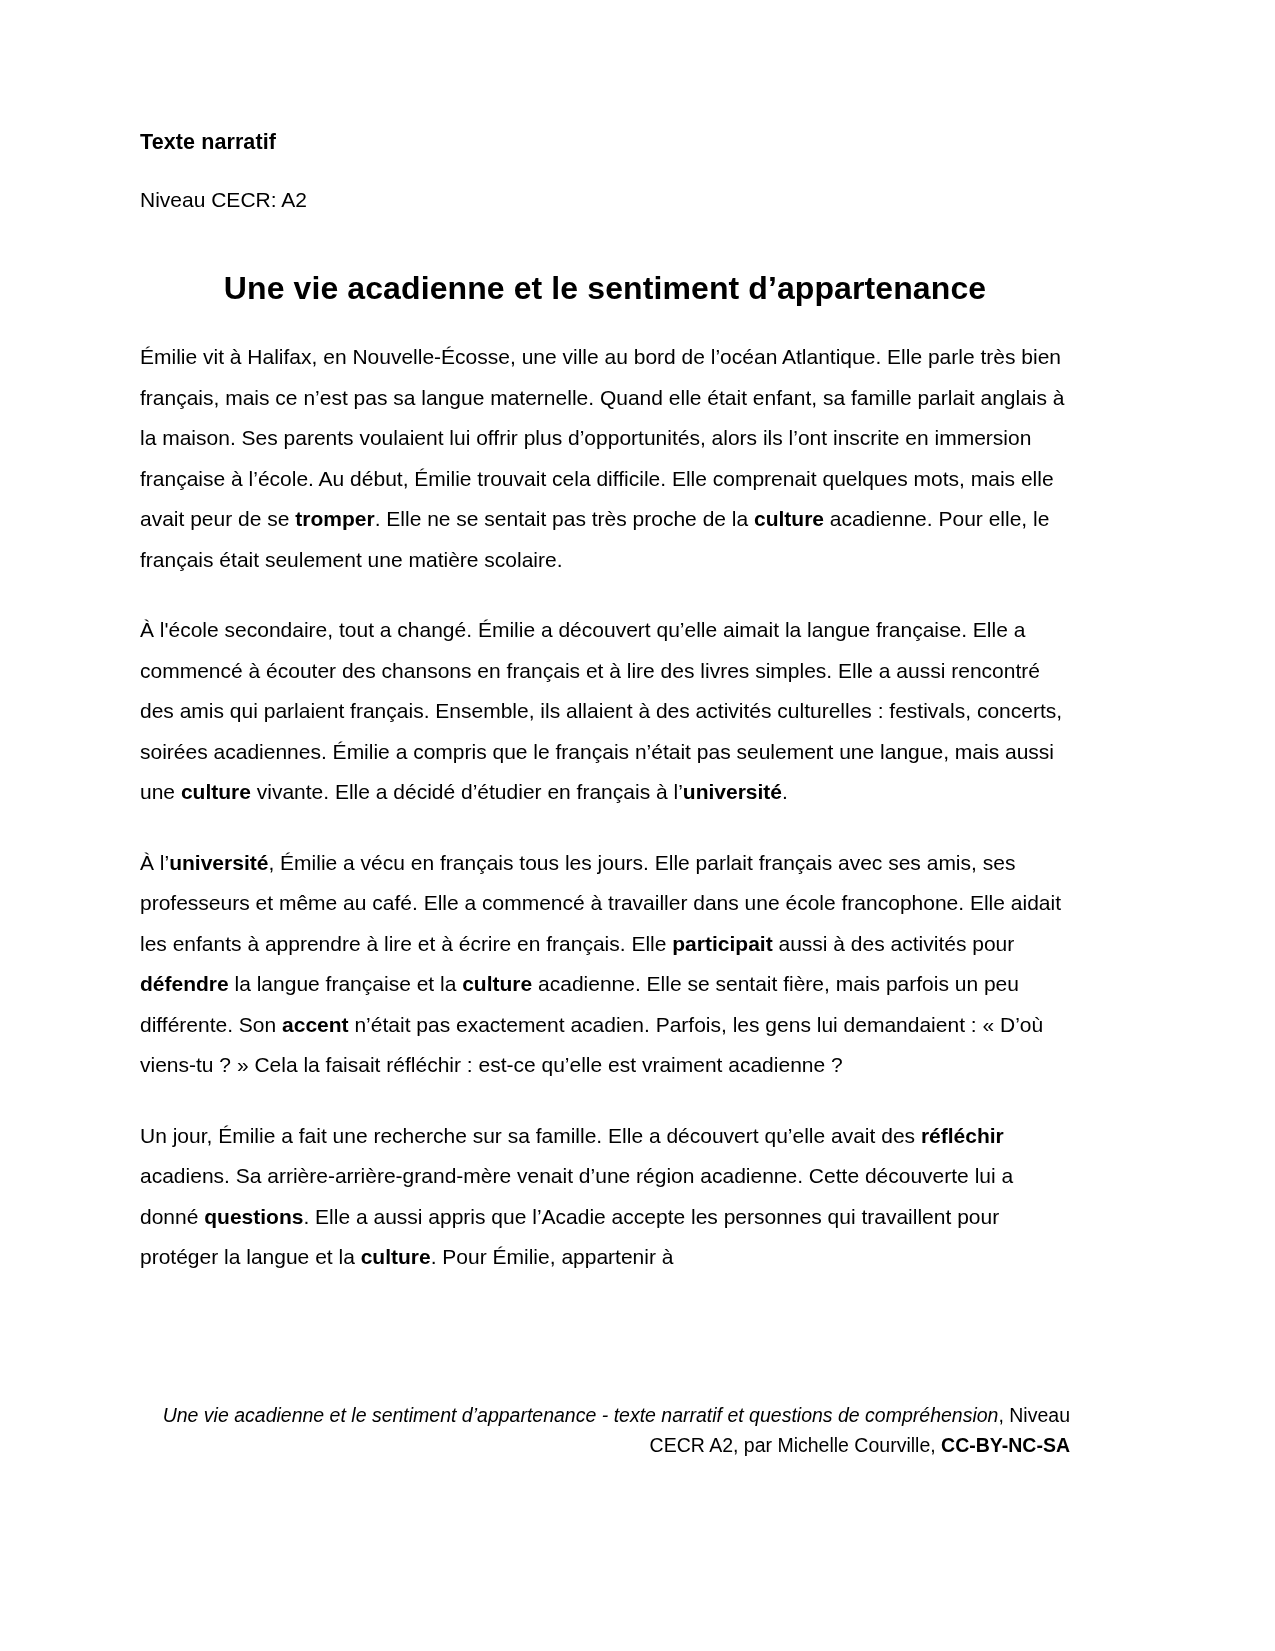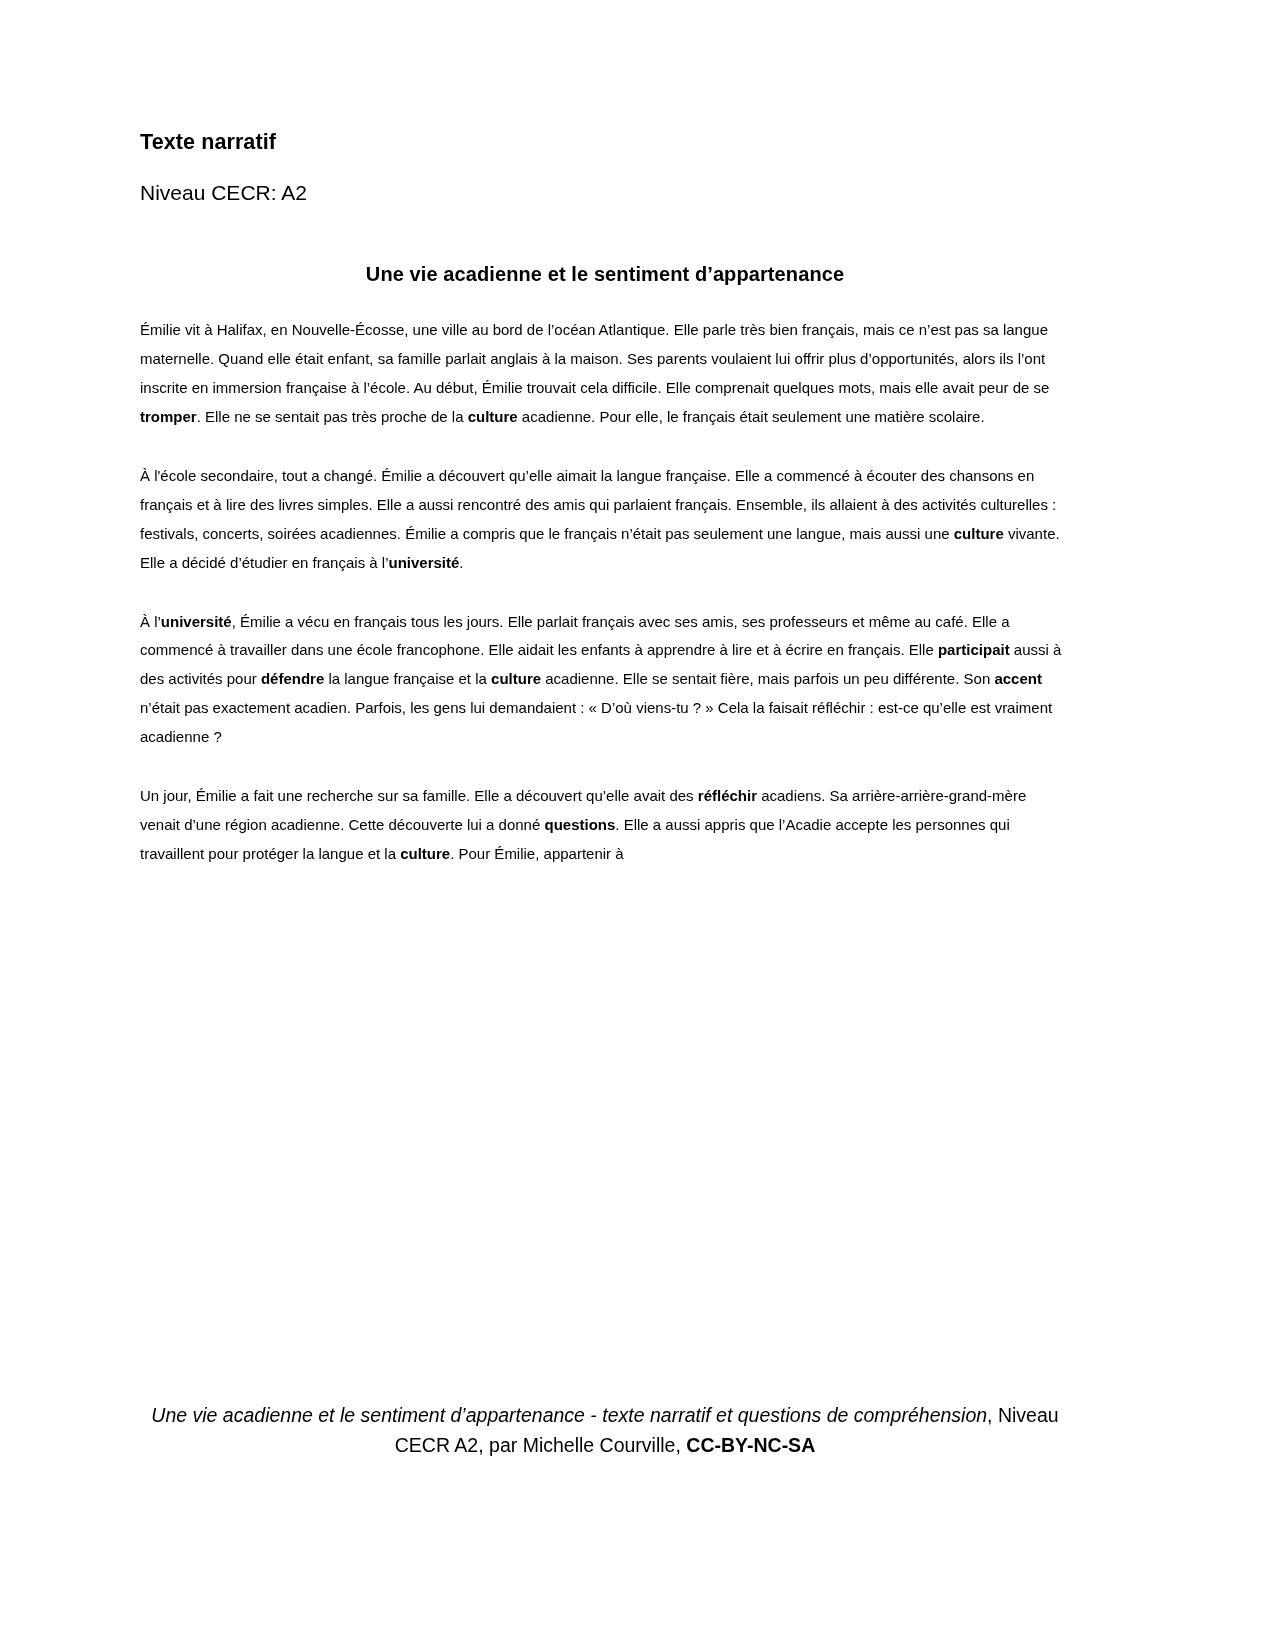--- a/index.html
+++ b/index.html
@@ -31,56 +31,56 @@
   }
   .doc-type {
     font-size: 21.5px;
     font-weight: bold;
     letter-spacing: 0.1px;
     margin: 0 0 0 0;
   }
   .meta-row {
     display: flex;
     align-items: flex-end;
-    margin-top: 26px;
+    margin-top: 33px;
     font-size: 21px;
   }
   .meta-level {
     width: 430px;
     flex: 0 0 430px;
   }
   .meta-words {
     flex: 1 1 auto;
   }
   .title {
     text-align: center;
-    font-size: 20px;
+    font-size: 32px;
     font-weight: bold;
     margin-top: 58px;
     margin-bottom: 0;
     letter-spacing: 0.1px;
   }
   .para {
-    font-size: 15px;
+    font-size: 21px;
     line-height: 1.93;
     margin-top: 30px;
     text-align: left;
   }
   .para:first-of-type {
     margin-top: 32px;
   }
   .para b {
     font-weight: bold;
   }
   .footer {
     position: absolute;
     left: 140px;
     top: 1400px;
     width: 930px;
-    text-align: center;
+    text-align: right;
     font-size: 19.5px;
     line-height: 1.55;
   }
   .footer i {
     font-style: italic;
   }
   .footer b {
     font-weight: bold;
   }
 </style>

